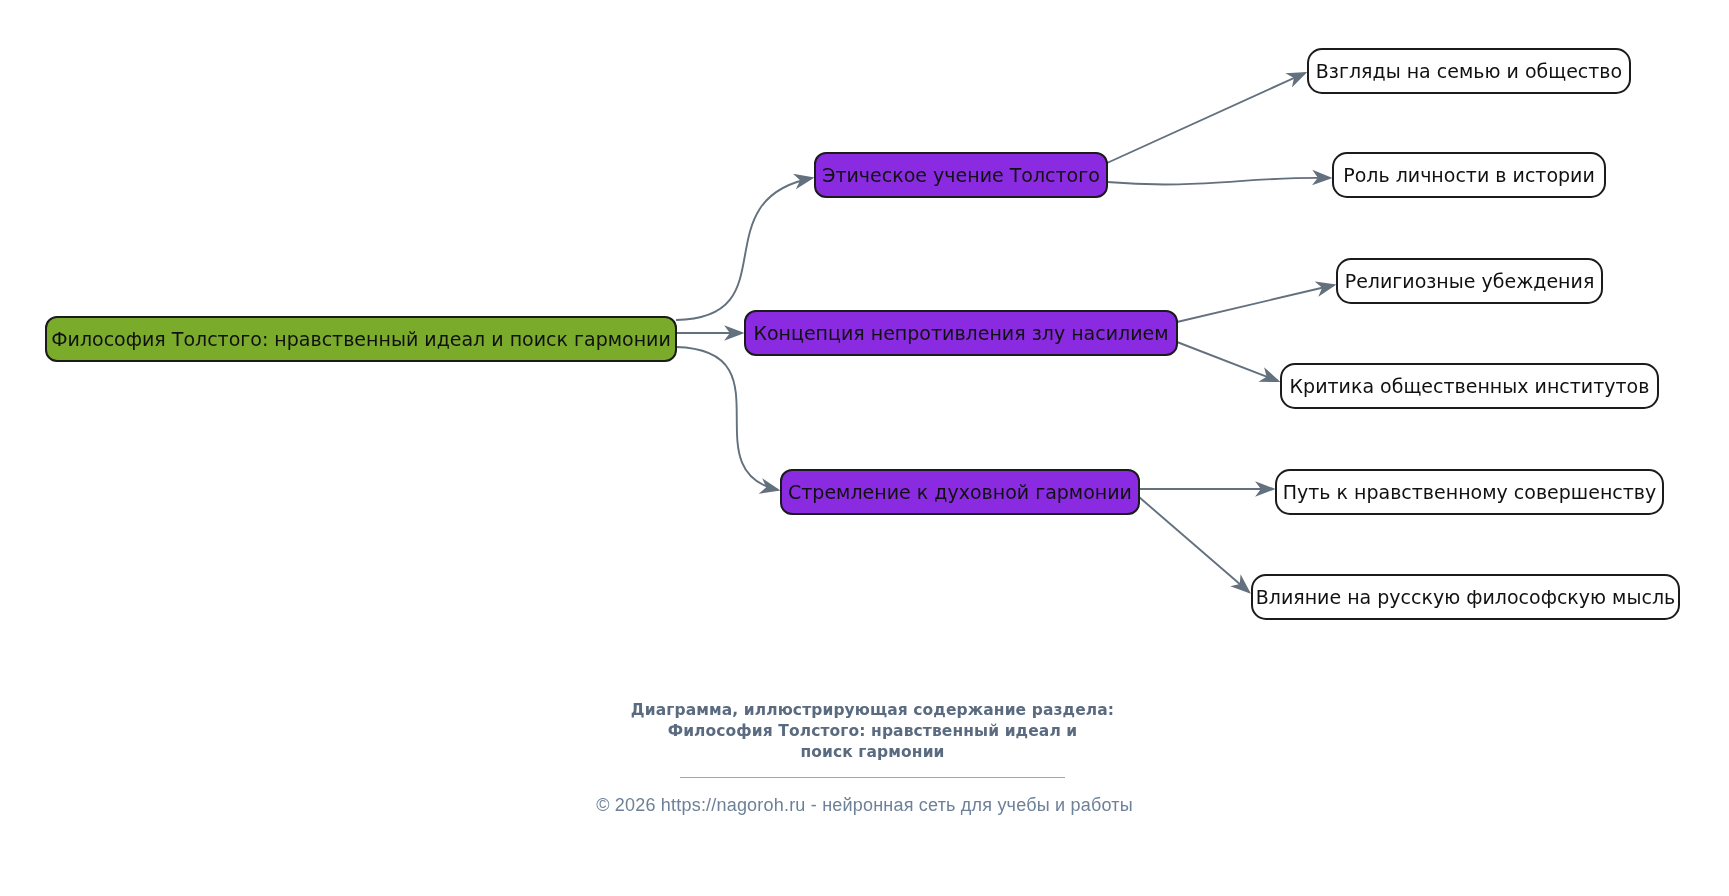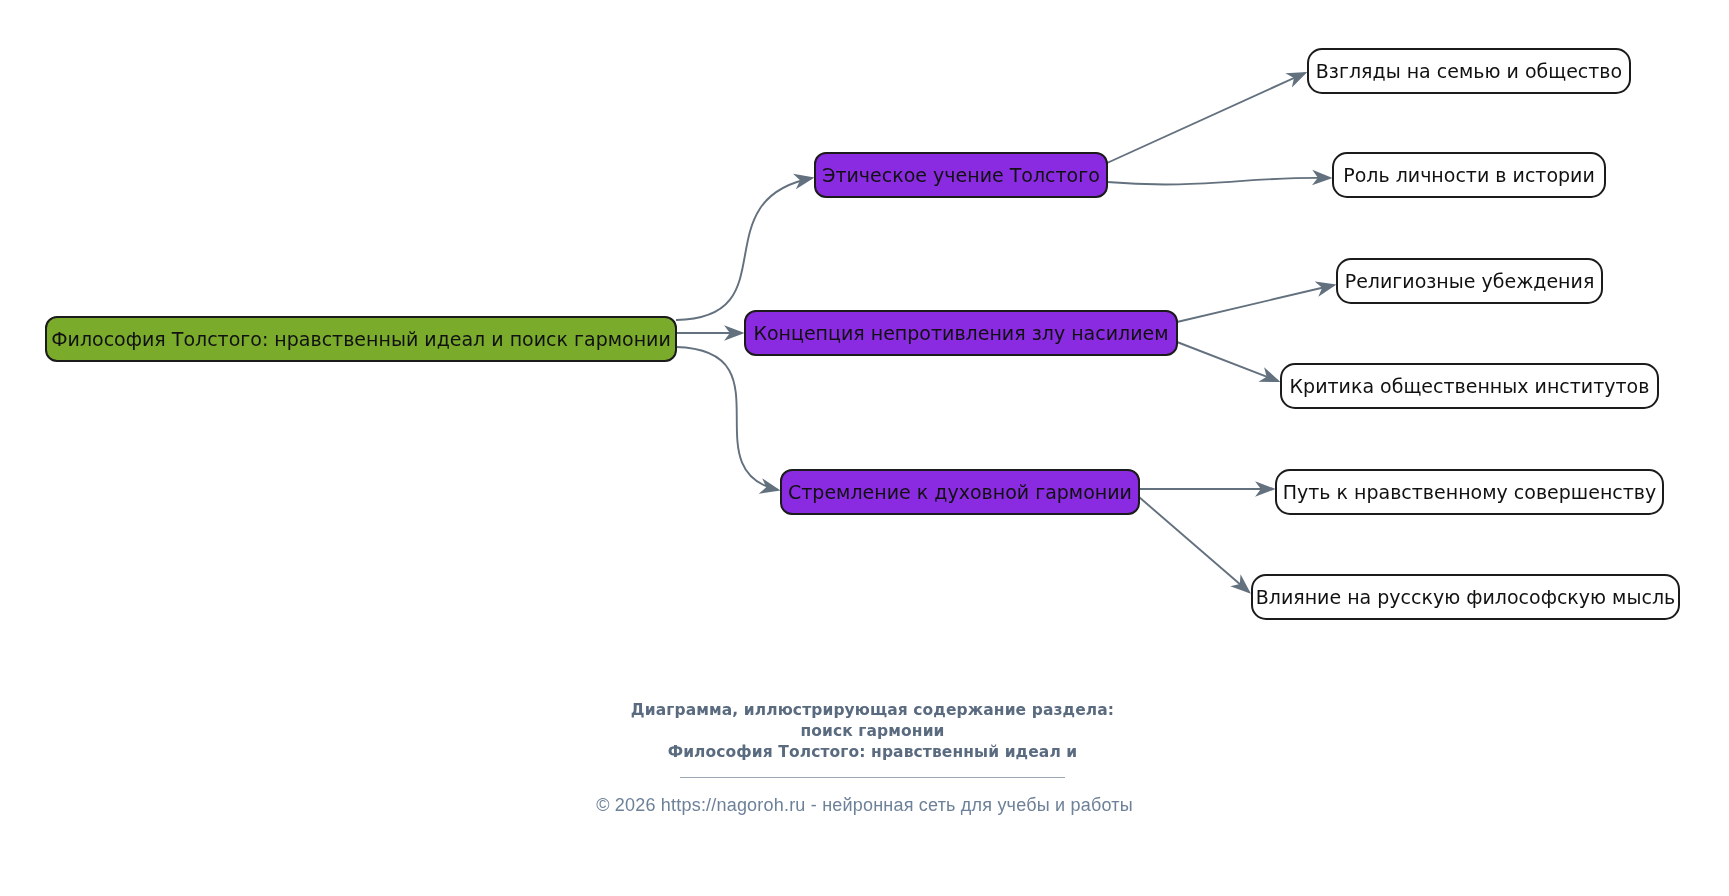--- a/index.html
+++ b/index.html
@@ -147,20 +147,20 @@
         </g>
         <g>
           <rect x="1252" y="575" width="427" height="44" rx="14" ry="14" class="node-shape node-leaf"></rect>
           <text x="1465.5" y="598" class="node-label">Влияние на русскую философскую мысль</text>
         </g>
       </g>
   </svg>
 
   <div class="caption-block">
     <div class="caption-line">Диаграмма, иллюстрирующая содержание раздела:</div>
+    <div class="caption-line">Философия Толстого: нравственный идеал и</div>
     <div class="caption-line">поиск гармонии</div>
-    <div class="caption-line">Философия Толстого: нравственный идеал и</div>
     <div class="caption-rule"></div>
   </div>
 
   <div class="footer-line">© 2026 https://nagoroh.ru - нейронная сеть для учебы и работы</div>
 
 </div>
 
 </body></html>

